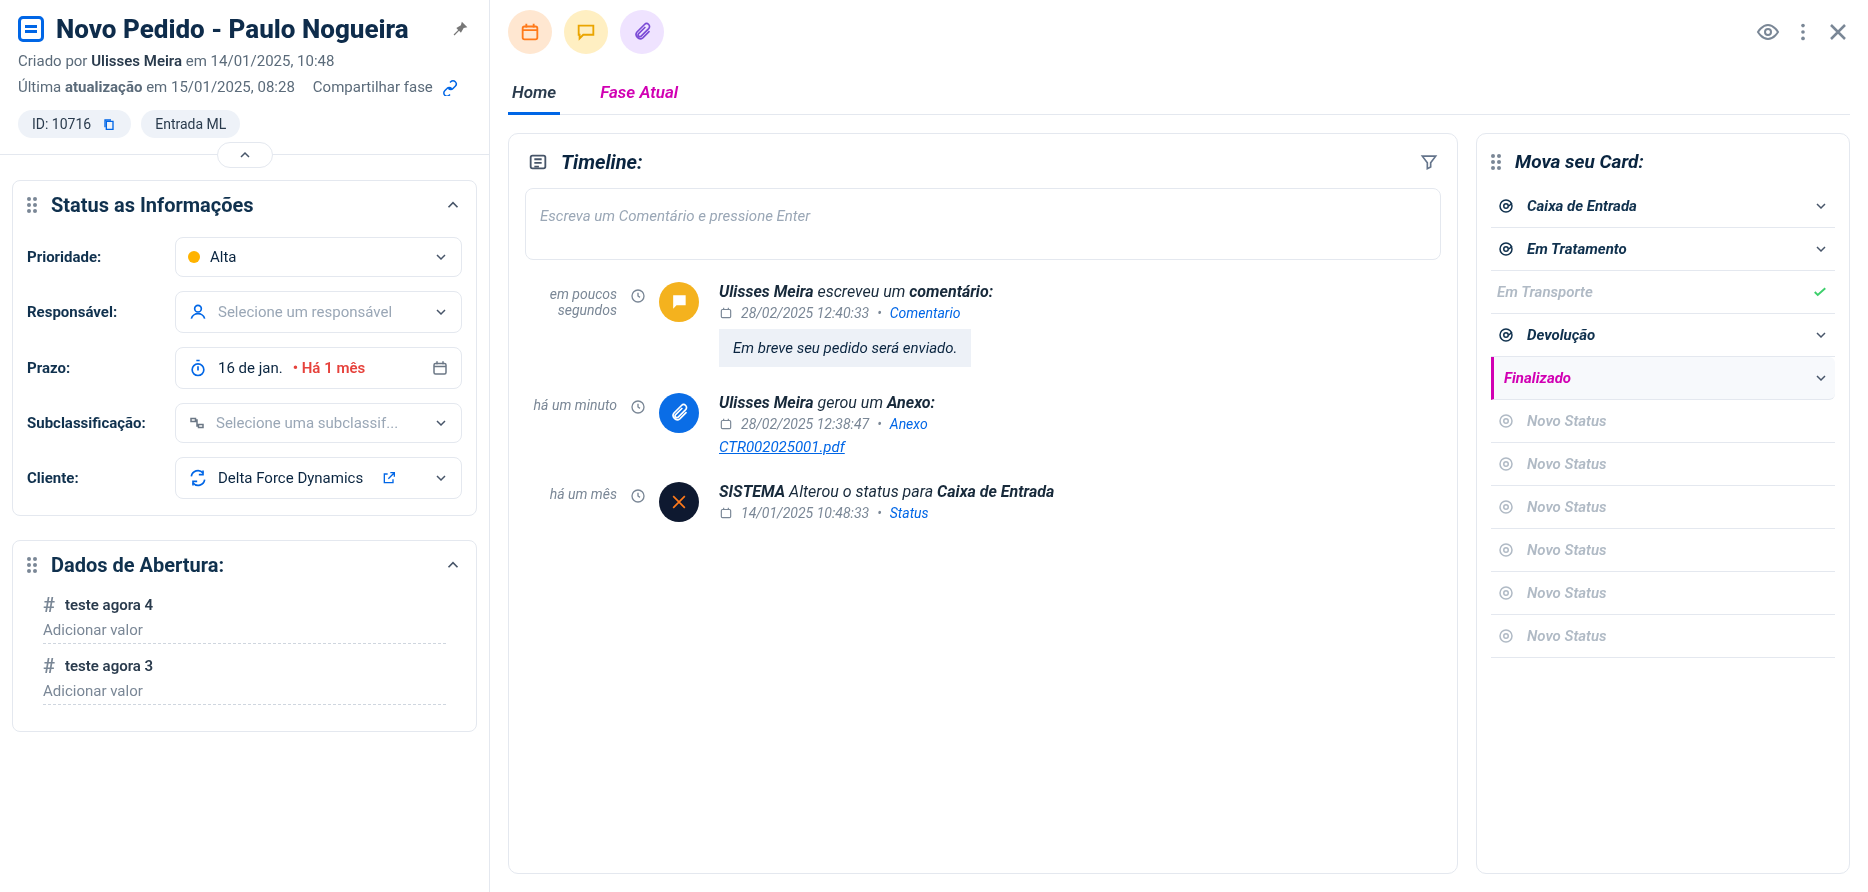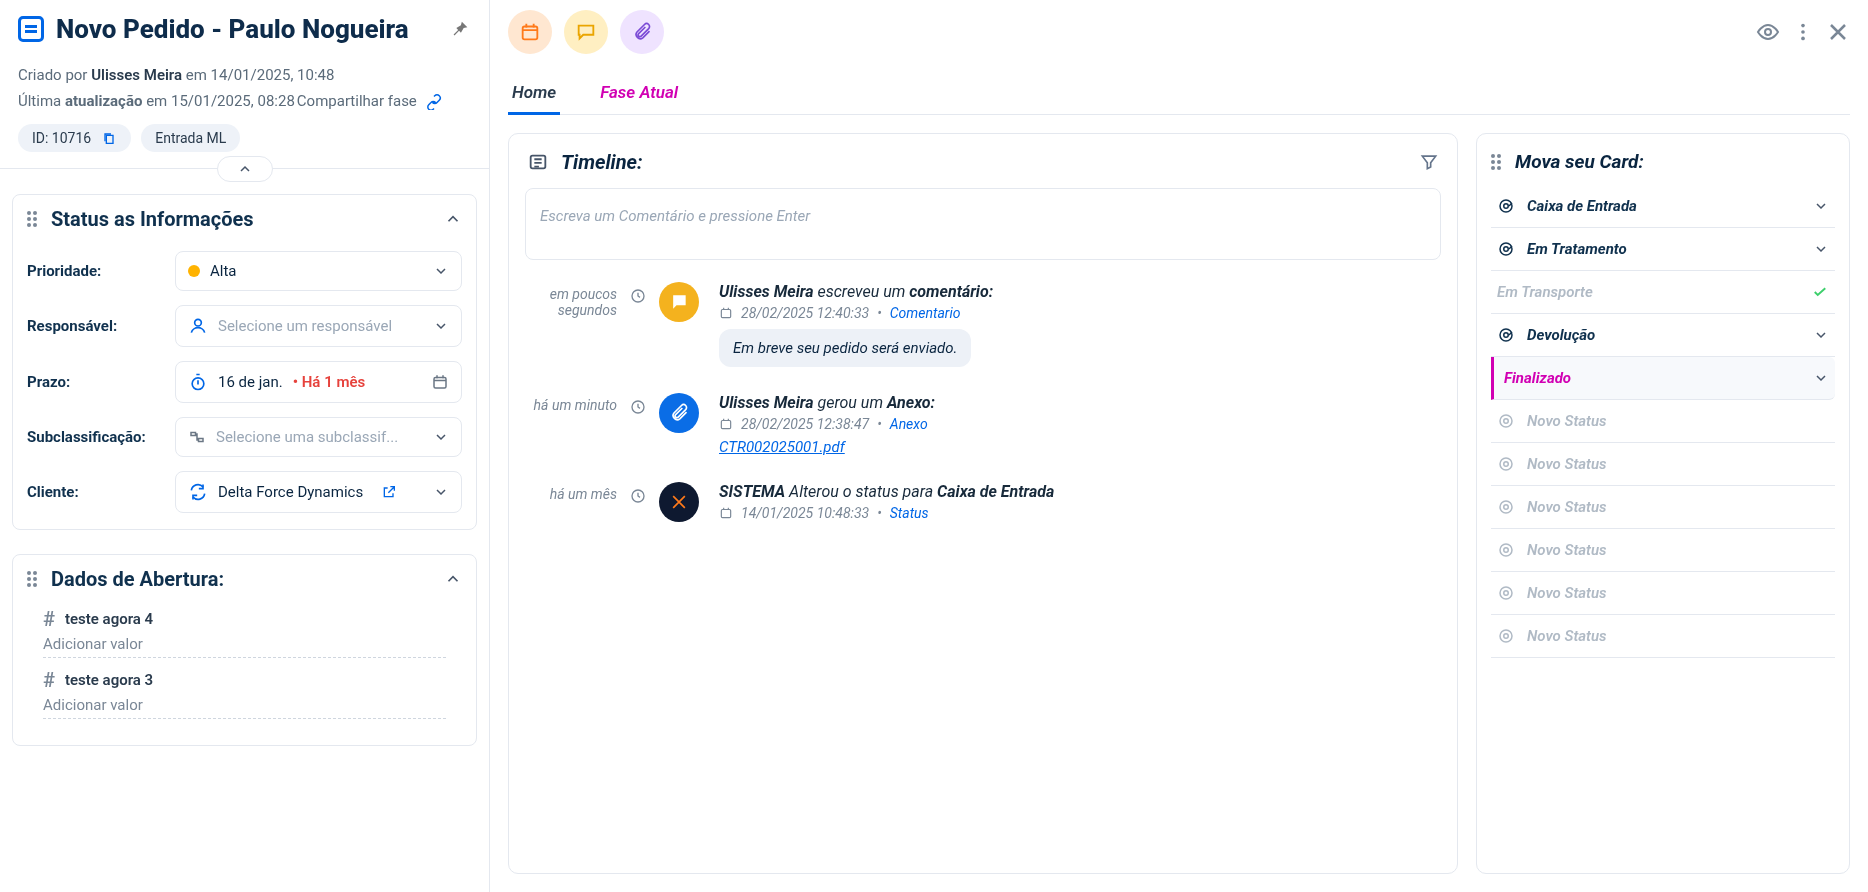--- a/index.html
+++ b/index.html
@@ -81,28 +81,28 @@
   .square-icon span {
     width: 12px;
     border-top: 3px solid var(--blue);
     border-bottom: 3px solid var(--blue);
     height: 8px;
   }
 
   .meta-line {
     color: var(--muted);
     font-size: 15px;
-    margin-top: 22px;
+    margin-top: 8px;
   }
   .meta-line b { color: #2a3b4d; font-weight: 600; }
   .meta-row2 {
     display: flex;
     align-items: center;
     flex-wrap: wrap;
-    gap: 2px;
+    gap: 18px;
     margin-top: 8px;
     color: var(--muted);
   }
   .share {
     display: inline-flex;
     align-items: center;
     gap: 8px;
     color: var(--blue);
     font-weight: 500;
   }
@@ -354,21 +354,21 @@
     color: #7a8796;
     font-size: 14px;
     display: flex;
     align-items: center;
     gap: 8px;
   }
   .tl-meta a, .tl-meta .tag { color: var(--blue); }
   .tl-meta .dot { color: #7a8796; }
   .tl-bubble {
     background: #edf1f7;
-    border-radius: 12px;
+    border-radius: 0;
     padding: 10px 14px;
     margin-top: 8px;
     display: inline-block;
   }
   .tl-link {
     color: var(--blue);
     text-decoration: underline;
     margin-top: 6px;
     display: inline-block;
   }

